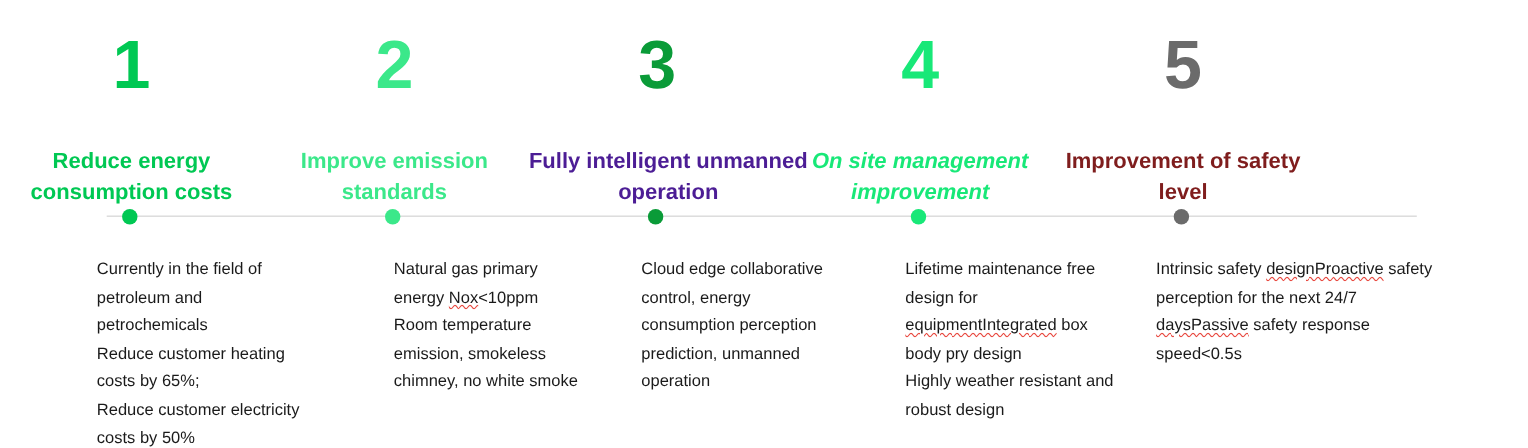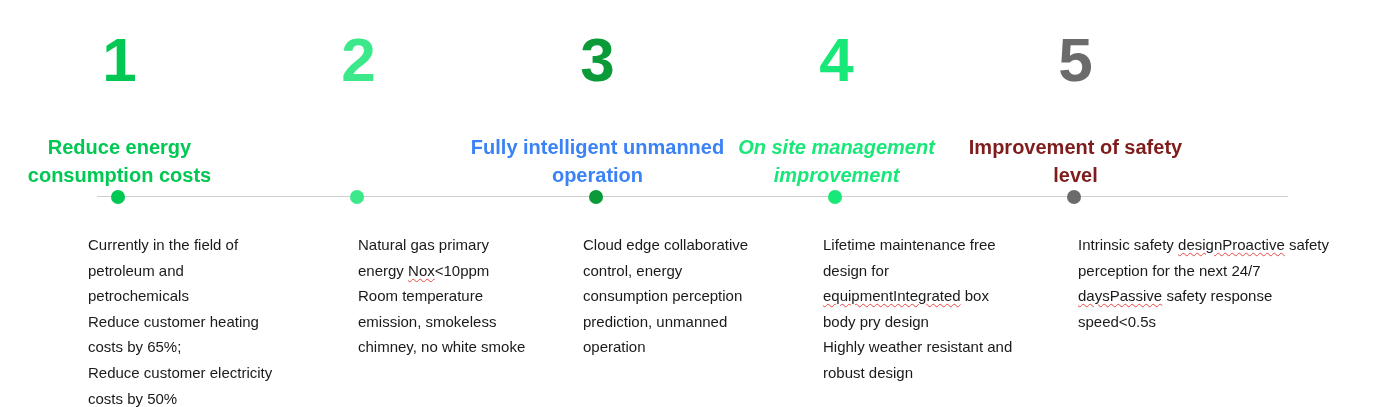--- a/index.html
+++ b/index.html
@@ -93,21 +93,21 @@
     font-weight: normal;
     text-align: left;
     white-space: pre-wrap;
   }
 
   
   .col-0 .step-body { left: 88px;  width: 185px; }
   .col-1 .step-body { left: 106px; width: 172px; margin-left: 13px; }
   .col-2 .step-body { left: 105px; width: 172px; }
   .col-3 .step-body { left: 106px; width: 200px; }
-  .col-4 .step-body { left: 122px; width: 258px; }
+  .col-4 .step-body { left: 95px; width: 258px; }
 
   
   .squiggle {
     text-decoration: underline;
     text-decoration-style: wavy;
     text-decoration-color: #e8483f;
     text-decoration-thickness: 1px;
     text-underline-offset: 2px;
   }
 </style>
@@ -124,28 +124,29 @@
       <div class="step-number" style="color: rgb(0, 200, 83);">1</div>
       <div class="step-heading" style="color: rgb(0, 200, 83);">Reduce energy consumption costs</div>
       <div class="step-dot" style="background: rgb(0, 200, 83);"></div>
       <div class="step-body">Currently in the field of petroleum and petrochemicals
 Reduce customer heating costs by 65%;
 Reduce customer electricity costs by 50%</div>
     </div>
 
     <div class="col col-1">
       <div class="step-number" style="color: rgb(59, 232, 138);">2</div>
+      <div class="step-heading" style="color: rgb(59, 232, 138);">Improve emission standards</div>
       <div class="step-dot" style="background: rgb(59, 232, 138);"></div>
       <div class="step-body">Natural gas primary energy <span class="squiggle">Nox</span>&lt;10ppm
 Room temperature emission, smokeless chimney, no white smoke</div>
     </div>
 
     <div class="col col-2">
       <div class="step-number" style="color: rgb(10, 155, 56);">3</div>
-      <div class="step-heading" style="color: #3b82f6;">Fully intelligent unmanned operation</div>
+      <div class="step-heading" style="color: #4c1d95; margin-left: 10px;">Fully intelligent unmanned operation</div>
       <div class="step-dot" style="background: rgb(10, 155, 56);"></div>
       <div class="step-body">Cloud edge collaborative control, energy consumption perception prediction, unmanned operation</div>
     </div>
 
     <div class="col col-3">
       <div class="step-number" style="color: rgb(24, 232, 120);">4</div>
       <div class="step-heading" style="color: rgb(24, 232, 120); font-style: italic;">On site management improvement</div>
       <div class="step-dot" style="background: rgb(24, 232, 120);"></div>
       <div class="step-body">Lifetime maintenance free design for <span class="squiggle">equipmentIntegrated</span> box body pry design
 Highly weather resistant and robust design</div>

